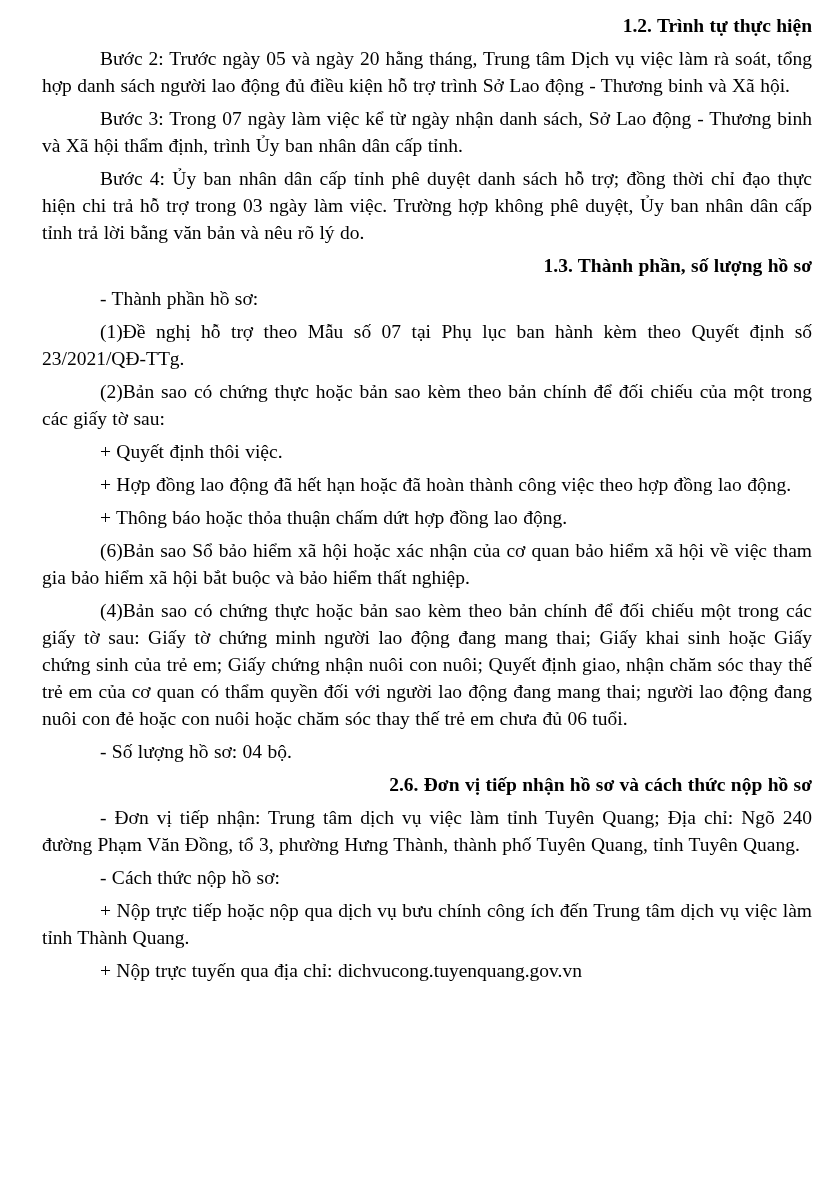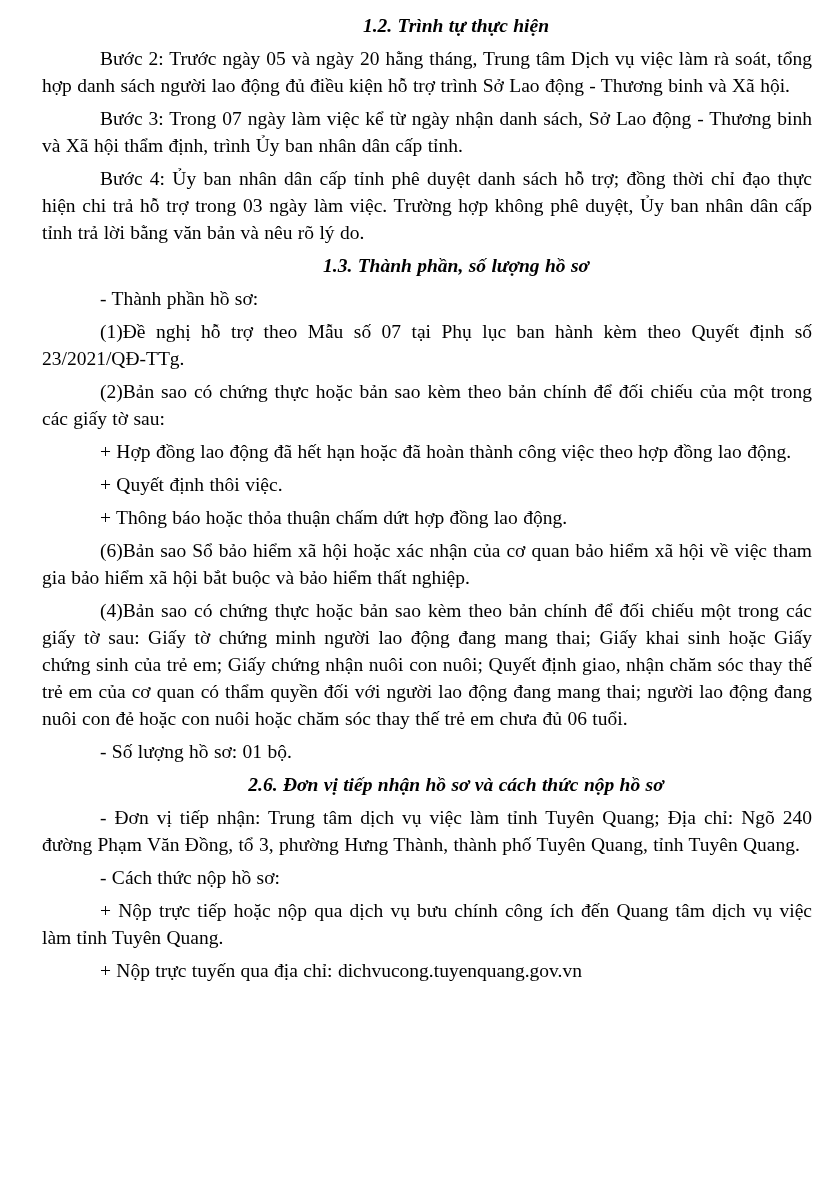--- a/index.html
+++ b/index.html
@@ -24,40 +24,39 @@
   .block {
     margin: 6px 0 0 0;
     font-size: 19.5px;
     line-height: 27px;
     text-align: justify;
     text-indent: 58px;
     word-spacing: 0.5px;
   }
   .heading {
     font-weight: bold;
-    font-style: italic;
-    text-align: center;
+    text-align: right;
   }
 </style>
 </head>
 <body>
 
 <div class="page">
   <h2 class="block heading">1.2. Trình tự thực hiện</h2>
   <p class="block">Bước 2: Trước ngày 05 và ngày 20 hằng tháng, Trung tâm Dịch vụ việc làm rà soát, tổng hợp danh sách người lao động đủ điều kiện hỗ trợ trình Sở Lao động - Thương binh và Xã hội.</p>
   <p class="block">Bước 3: Trong 07 ngày làm việc kể từ ngày nhận danh sách, Sở Lao động - Thương binh và Xã hội thẩm định, trình Ủy ban nhân dân cấp tỉnh.</p>
   <p class="block">Bước 4: Ủy ban nhân dân cấp tỉnh phê duyệt danh sách hỗ trợ; đồng thời chỉ đạo thực hiện chi trả hỗ trợ trong 03 ngày làm việc. Trường hợp không phê duyệt, Ủy ban nhân dân cấp tỉnh trả lời bằng văn bản và nêu rõ lý do.</p>
   <h2 class="block heading">1.3. Thành phần, số lượng hồ sơ</h2>
   <p class="block">- Thành phần hồ sơ:</p>
   <p class="block">(1)Đề nghị hỗ trợ theo Mẫu số 07 tại Phụ lục ban hành kèm theo Quyết định số 23/2021/QĐ-TTg.</p>
   <p class="block">(2)Bản sao có chứng thực hoặc bản sao kèm theo bản chính để đối chiếu của một trong các giấy tờ sau:</p>
+  <p class="block">+ Quyết định thôi việc.</p>
   <p class="block">+ Hợp đồng lao động đã hết hạn hoặc đã hoàn thành công việc theo hợp đồng lao động.</p>
-  <p class="block">+ Quyết định thôi việc.</p>
   <p class="block">+ Thông báo hoặc thỏa thuận chấm dứt hợp đồng lao động.</p>
   <p class="block">(6)Bản sao Sổ bảo hiểm xã hội hoặc xác nhận của cơ quan bảo hiểm xã hội về việc tham gia bảo hiểm xã hội bắt buộc và bảo hiểm thất nghiệp.</p>
   <p class="block">(4)Bản sao có chứng thực hoặc bản sao kèm theo bản chính để đối chiếu một trong các giấy tờ sau: Giấy tờ chứng minh người lao động đang mang thai; Giấy khai sinh hoặc Giấy chứng sinh của trẻ em; Giấy chứng nhận nuôi con nuôi; Quyết định giao, nhận chăm sóc thay thế trẻ em của cơ quan có thẩm quyền đối với người lao động đang mang thai; người lao động đang nuôi con đẻ hoặc con nuôi hoặc chăm sóc thay thế trẻ em chưa đủ 06 tuổi.</p>
-  <p class="block">- Số lượng hồ sơ: 01 bộ.</p>
+  <p class="block">- Số lượng hồ sơ: 04 bộ.</p>
   <h2 class="block heading">2.6. Đơn vị tiếp nhận hồ sơ và cách thức nộp hồ sơ</h2>
   <p class="block">- Đơn vị tiếp nhận: Trung tâm dịch vụ việc làm tỉnh Tuyên Quang; Địa chỉ: Ngõ 240 đường Phạm Văn Đồng, tổ 3, phường Hưng Thành, thành phố Tuyên Quang, tỉnh Tuyên Quang.</p>
   <p class="block">- Cách thức nộp hồ sơ:</p>
-  <p class="block">+ Nộp trực tiếp hoặc nộp qua dịch vụ bưu chính công ích đến Quang tâm dịch vụ việc làm tỉnh Tuyên Quang.</p>
+  <p class="block">+ Nộp trực tiếp hoặc nộp qua dịch vụ bưu chính công ích đến Trung tâm dịch vụ việc làm tỉnh Thành Quang.</p>
   <p class="block">+ Nộp trực tuyến qua địa chỉ: dichvucong.tuyenquang.gov.vn</p>
 </div>
 
 </body></html>

